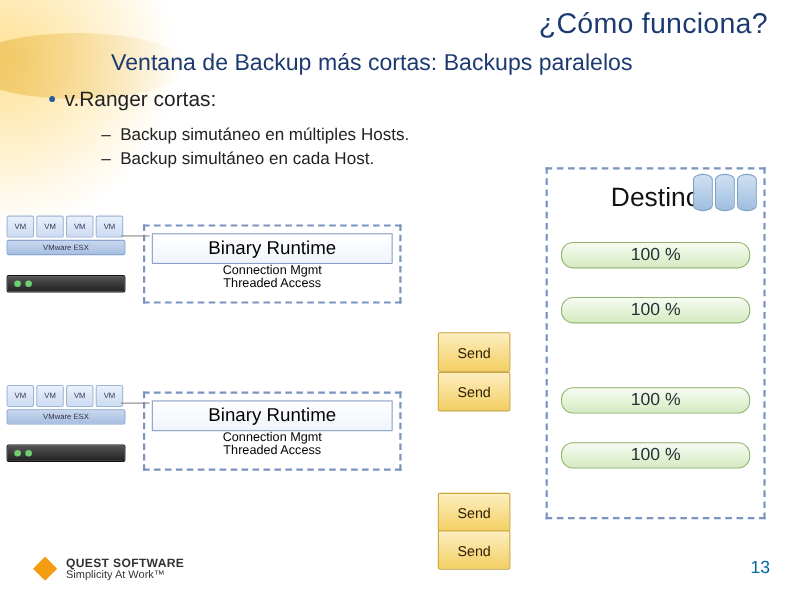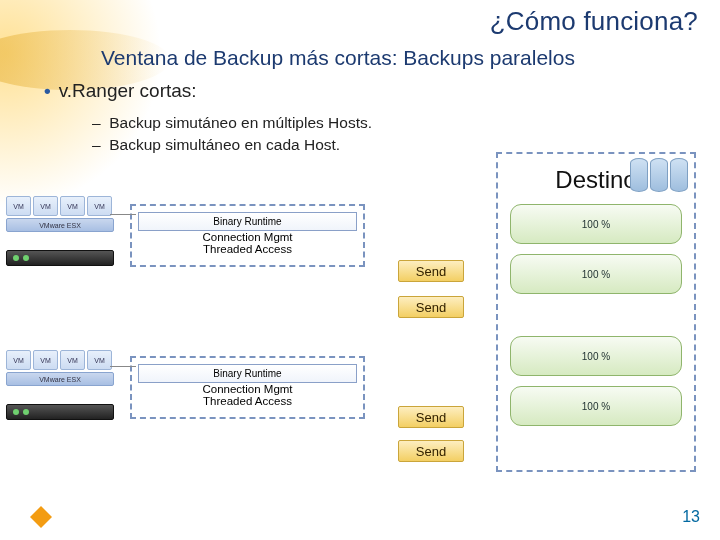--- a/index.html
+++ b/index.html
@@ -78,31 +78,32 @@
   .esxlabel { font-size: 22px; color:#111; font-weight:500; }
   .esxlabel .sub { font-size: 14px; }
   .esxbox {
     margin-top: 4px;
     border: 2px dashed #7a93bf;
     padding: 6px 6px 10px;
   }
   .binrt {
     background: linear-gradient(#fff,#f0f4fb);
     border: 1px solid #8aa0c8;
-    font-size: 10px; padding: 3px 11px;
+    font-size: 17px; padding: 3px 11px;
   }
   .cm { font-size: 11.5px; font-weight:normal; margin-top:0; }
 
   
   .send {
-    position:absolute; left: 398px; width: 66px; height: 22px;
+    position:absolute; left: 398px; width: 66px; height: 36px;
     background: linear-gradient(#fdeec0,#f3cf63);
     border:1px solid #caa53a; border-radius: 2px;
     font-size: 13px; display:flex; align-items:center; justify-content:center;
     color:#332200;
+    margin-top:42px;
   }
   .send.s1 { top: 260px; }
   .send.s2 { top: 296px; }
   .send.s3 { top: 406px; }
   .send.s4 { top: 440px; }
 
   
   .dest {
     position:absolute; top:152px; left: 496px; width: 200px; height: 320px;
     border: 2px dashed #7a93bf;
@@ -115,24 +116,24 @@
     background: linear-gradient(#cfe1f3,#9fbede);
     border:1px solid #7fa0c3; border-radius: 9px/5px;
   }
   .destlabel {
     font-size: 24px; color:#111; text-align:center; margin-top: 12px;
   }
   .repo {
     font-size: 17px; color:#111; text-align:center; margin-top: 22px;
   }
   .pct {
-    margin: 10px auto 0; width: 172px; height: 40px;
+    margin: 26px auto 0; width: 172px; height: 24px;
     background: linear-gradient(#f7fbf3,#d6eac1);
     border:1px solid #8fb56c; border-radius: 11px;
-    font-size: 10px; display:flex; align-items:center; justify-content:center;
+    font-size: 16px; display:flex; align-items:center; justify-content:center;
     color:#233;
   }
   .pctgap { height: 32px; }
 
   
   .footer {
     position:absolute; left: 30px; bottom: 12px; display:flex; align-items:center; gap:8px;
   }
   .qlogo {
     width: 22px; height: 22px; background:#f39c12;
@@ -216,14 +217,18 @@
   <div class="destlabel">Destino</div>
   <div class="pct">100 %</div>
   <div class="pct">100 %</div>
   <div class="pctgap"></div>
   <div class="pct">100 %</div>
   <div class="pct">100 %</div>
 </div>
 
 <div class="footer">
   <div class="qlogo"></div>
+  <div class="qtext">
+    <div class="b">QUEST SOFTWARE</div>
+    <div>Simplicity At Work™</div>
+  </div>
 </div>
 <div class="pagenum">13</div>
 
 </body></html>

